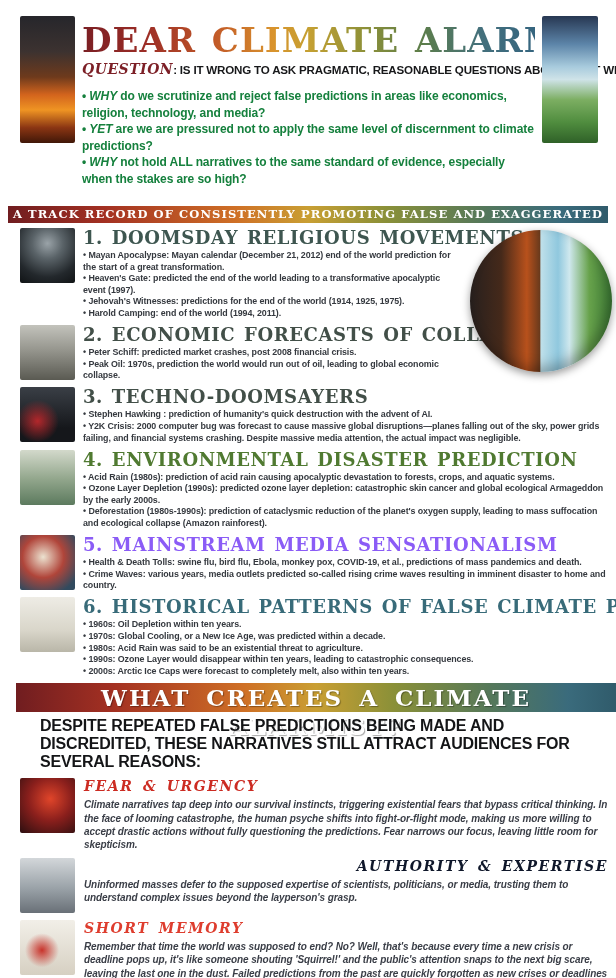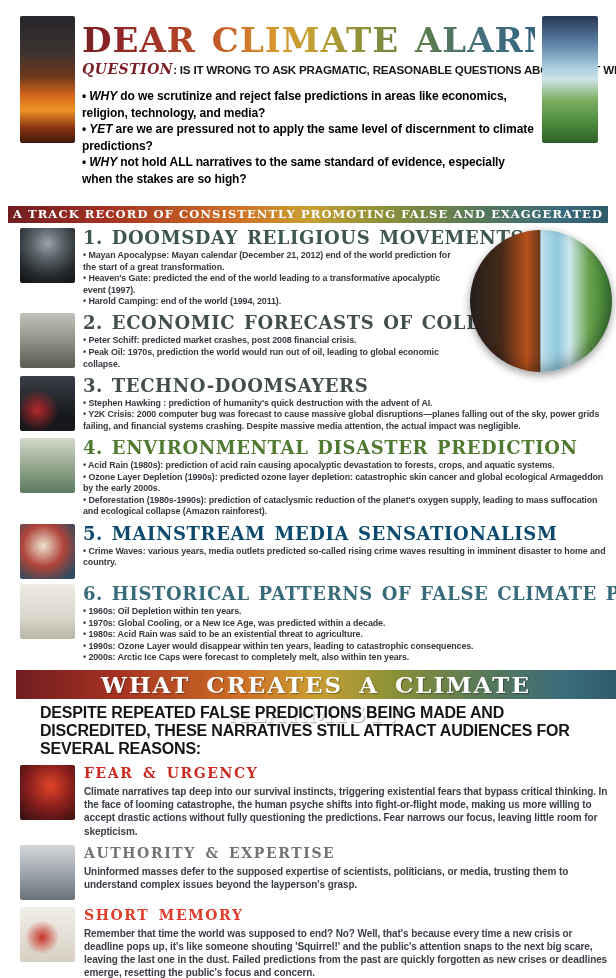--- a/index.html
+++ b/index.html
@@ -15,21 +15,21 @@
     background:linear-gradient(180deg,#273752 0%,#5c84a8 22%,#a8cbdd 40%,#cfe3e8 50%,#7cae62 66%,#4f8c3e 84%,#2f6128 100%);}
   .head-center{flex:1;min-width:0;text-align:center;}
   h1.title{margin:0;padding-top:6px;font-family:"DejaVu Serif","Liberation Serif",serif;font-weight:bold;
     font-size:34px;line-height:37px;letter-spacing:1px;word-spacing:3px;white-space:nowrap;
     background:linear-gradient(90deg,#7a1f24 0%,#9c2d26 14%,#c35c28 30%,#d9932d 42%,#c5a032 50%,#8f9138 62%,#5c7d4a 75%,#44707c 88%,#35657f 100%);
     -webkit-background-clip:text;background-clip:text;color:transparent;}
   .question{margin-top:1px;white-space:nowrap;}
   .q-label{font-family:"DejaVu Serif","Liberation Serif",serif;font-weight:bold;color:#7c1f26;font-size:14px;letter-spacing:.5px;font-style:italic;}
   .q-text{font-weight:bold;font-size:11.6px;color:#17181a;letter-spacing:-.2px;}
   .head-bullets{list-style:none;margin:10px 0 0 0;padding:0;text-align:left;
-    font-size:12px;font-weight:bold;color:#000000;line-height:16.5px;letter-spacing:-.1px;}
+    font-size:12px;font-weight:bold;color:#15803d;line-height:16.5px;letter-spacing:-.1px;}
   .head-bullets li::before{content:"• ";}
   .head-bullets .lead{font-style:italic;}
 
   
   .banner{text-align:center;color:#fff;font-family:"DejaVu Serif","Liberation Serif",serif;font-weight:bold;
     background:linear-gradient(90deg,#701d20 0%,#a33022 16%,#cf7026 38%,#c99f33 50%,#8a9038 63%,#55785a 79%,#3a6b7c 92%,#305b6b 100%);}
   .b1{margin:19px 8px 0 8px;height:17px;line-height:17px;font-size:11.5px;letter-spacing:1.1px;}
   .b2{margin:6px 0 0 16px;height:29px;line-height:29px;font-size:23px;letter-spacing:2px;word-spacing:6px;text-shadow:1px 1px 1px rgba(0,0,0,.35);}
 
   
@@ -39,30 +39,30 @@
     box-shadow:0 3px 8px rgba(0,0,0,.4), inset -4px -6px 12px rgba(0,0,0,.25);}
   .trk{display:flex;gap:8px;margin-bottom:5.5px;}
   .thumb{width:55px;height:55px;border-radius:2px;flex:0 0 auto;}
   .trk-body{flex:1;min-width:0;}
   .trk-body.narrow{margin-right:148px;}
   h2.sec-h{margin:0;font-family:"DejaVu Serif","Liberation Serif",serif;font-weight:bold;
     font-size:18px;line-height:20px;letter-spacing:.6px;word-spacing:2px;white-space:nowrap;}
   .trk ul{list-style:none;margin:2px 0 0 0;padding:0;font-size:8.9px;font-weight:bold;color:#35393f;line-height:11.6px;letter-spacing:-.1px;}
   .trk ul li::before{content:"• ";}
   .hc-slate{color:#3e5650;} .hc-dark{color:#424f48;} .hc-green{color:#507a31;}
-  .hc-maroon{color:#0c4a6e;} .hc-teal{color:#386b79;}
+  .hc-maroon{color:#8b5cf6;} .hc-teal{color:#386b79;}
 
   
   .intro{text-align:left;font-weight:bold;font-size:16px;letter-spacing:-.2px;color:#141517;margin-top:5px;margin-left:40px;}
   .reason{display:flex;gap:9px;margin:7px 8px 0 20px;}
   h3.reason-h{margin:0;font-family:"DejaVu Serif","Liberation Serif",serif;font-weight:bold;
     font-size:14px;line-height:16px;letter-spacing:1.6px;word-spacing:3px;}
-  .reason-body{flex:1;min-width:0;}
+  .reason-body{flex:1;min-width:0;font-style:italic;}
   .reason p{margin:4px 0 0 0;font-size:10px;font-weight:bold;color:#3a3e47;line-height:13.2px;letter-spacing:-.1px;}
-  .rc-red{color:#cc2b22;} .rc-teal{color:#737373;} .rc-bright{color:#de3d2e;}
+  .rc-red{color:#cc2b22;} .rc-teal{color:#0f172a;text-align:right;} .rc-bright{color:#de3d2e;}
   .rc-maroon{color:#8e2a31;}
 
   
   .t-doomsday{background:radial-gradient(circle at 50% 28%,#9aa3a8 0%,#5a6368 32%,#23282c 70%,#101315 100%);}
   .t-city{background:linear-gradient(180deg,#c3c3bc 0%,#96968e 45%,#5a5a52 100%);}
   .t-robot{background:radial-gradient(circle at 32% 62%,#b3272b 0%,rgba(0,0,0,0) 42%),linear-gradient(180deg,#3a3f46 0%,#15171b 75%);}
   .t-factory{background:linear-gradient(180deg,#d3d9cb 0%,#93a78d 52%,#5c7a5e 100%);}
   .t-media{background:radial-gradient(circle at 42% 40%,#ece2d0 0%,#b0453a 45%,#314a5e 85%);}
   .t-charts{background:linear-gradient(180deg,#eeece5 0%,#d9d6ca 60%,#b9b6a8 100%);}
   .t-fear{background:radial-gradient(circle at 55% 38%,#e0452a 0%,#8a1f1c 48%,#2b0f10 100%);}
@@ -96,20 +96,21 @@
   <main class="sections">
     <div class="split-circle"></div>
 
     <section class="trk">
       <div class="thumb t-doomsday"></div>
       <div class="trk-body narrow">
         <h2 class="sec-h hc-slate">1. DOOMSDAY RELIGIOUS MOVEMENTS</h2>
         <ul>
           <li>Mayan Apocalypse: Mayan calendar (December 21, 2012) end of the world prediction for the start of a great transformation.</li>
           <li>Heaven's Gate: predicted the end of the world leading to a transformative apocalyptic event (1997).</li>
+          <li>Jehovah's Witnesses: predictions for the end of the world (1914, 1925, 1975).</li>
           <li>Harold Camping: end of the world (1994, 2011).</li>
         </ul>
       </div>
     </section>
 
     <section class="trk">
       <div class="thumb t-city"></div>
       <div class="trk-body narrow">
         <h2 class="sec-h hc-dark">2. ECONOMIC FORECASTS OF COLLAPSE</h2>
         <ul>
@@ -140,20 +141,21 @@
           <li>Deforestation (1980s-1990s): prediction of cataclysmic reduction of the planet's oxygen supply, leading to mass suffocation and ecological collapse (Amazon rainforest).</li>
         </ul>
       </div>
     </section>
 
     <section class="trk">
       <div class="thumb t-media"></div>
       <div class="trk-body">
         <h2 class="sec-h hc-maroon">5. MAINSTREAM MEDIA SENSATIONALISM</h2>
         <ul>
+          <li>Health &amp; Death Tolls: swine flu, bird flu, Ebola, monkey pox, COVID-19, et al., predictions of mass pandemics and death.</li>
           <li>Crime Waves: various years, media outlets predicted so-called rising crime waves resulting in imminent disaster to home and country.</li>
         </ul>
       </div>
     </section>
 
     <section class="trk">
       <div class="thumb t-charts"></div>
       <div class="trk-body">
         <h2 class="sec-h hc-teal">6. HISTORICAL PATTERNS OF FALSE CLIMATE PREDICTIONS</h2>
         <ul>

